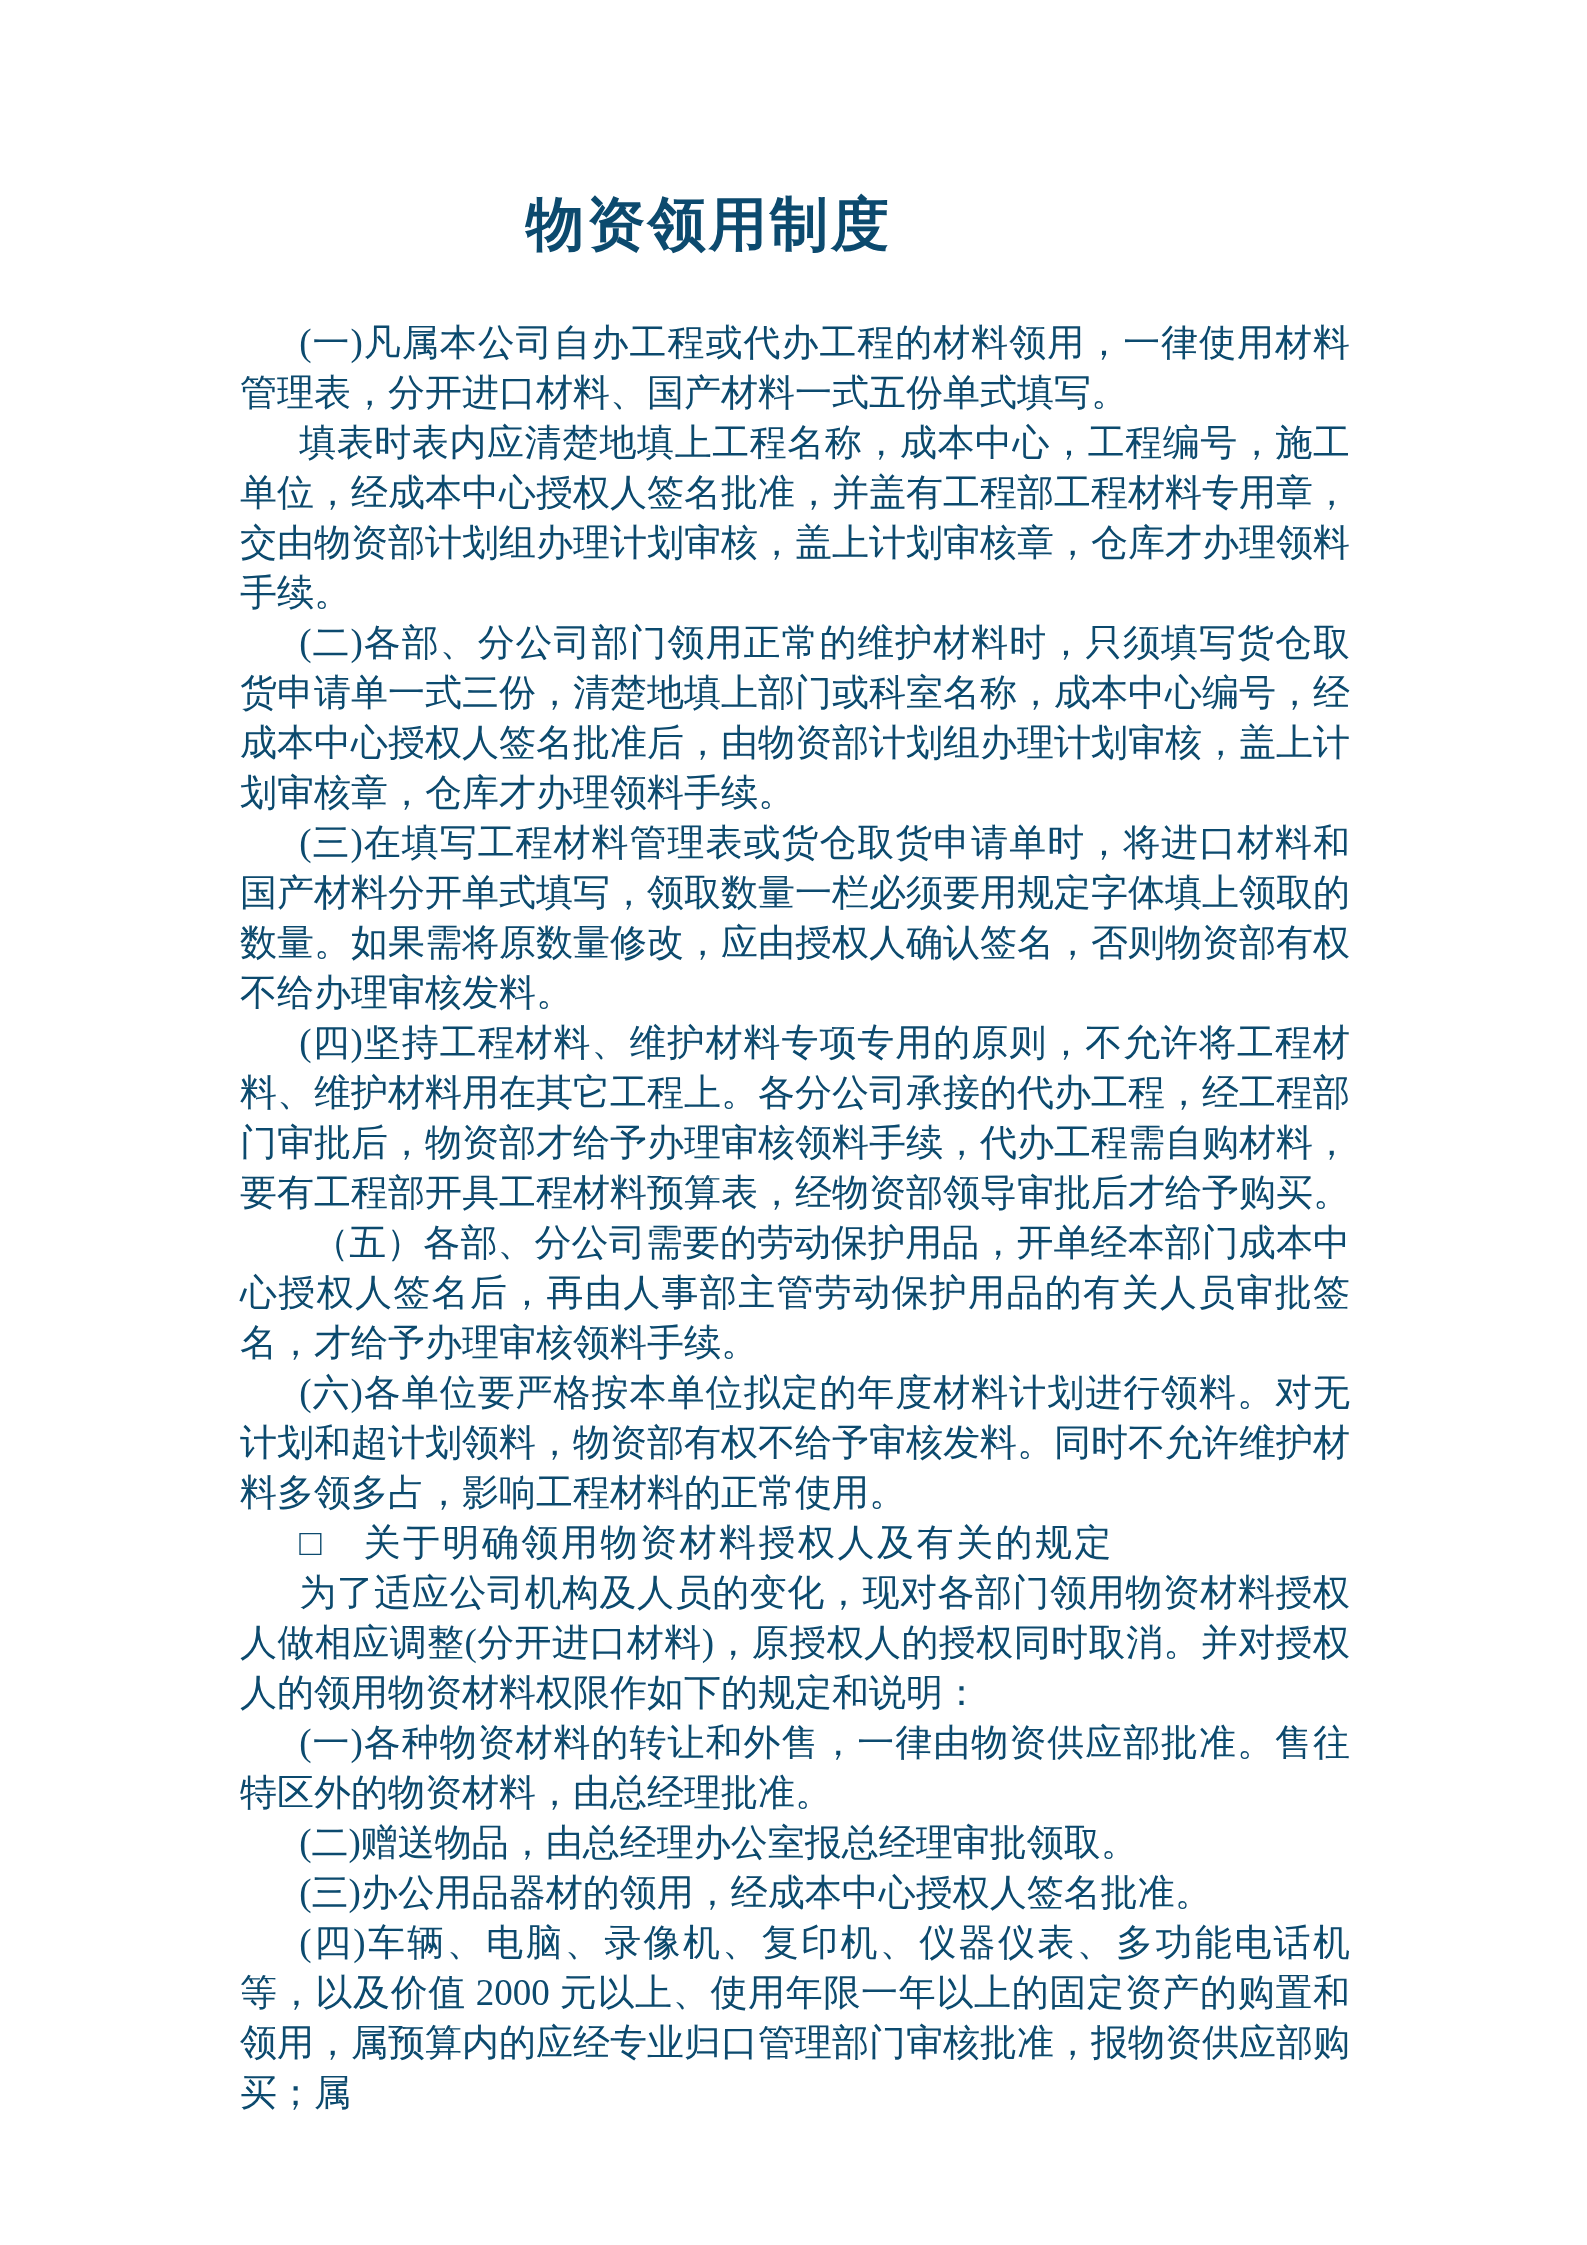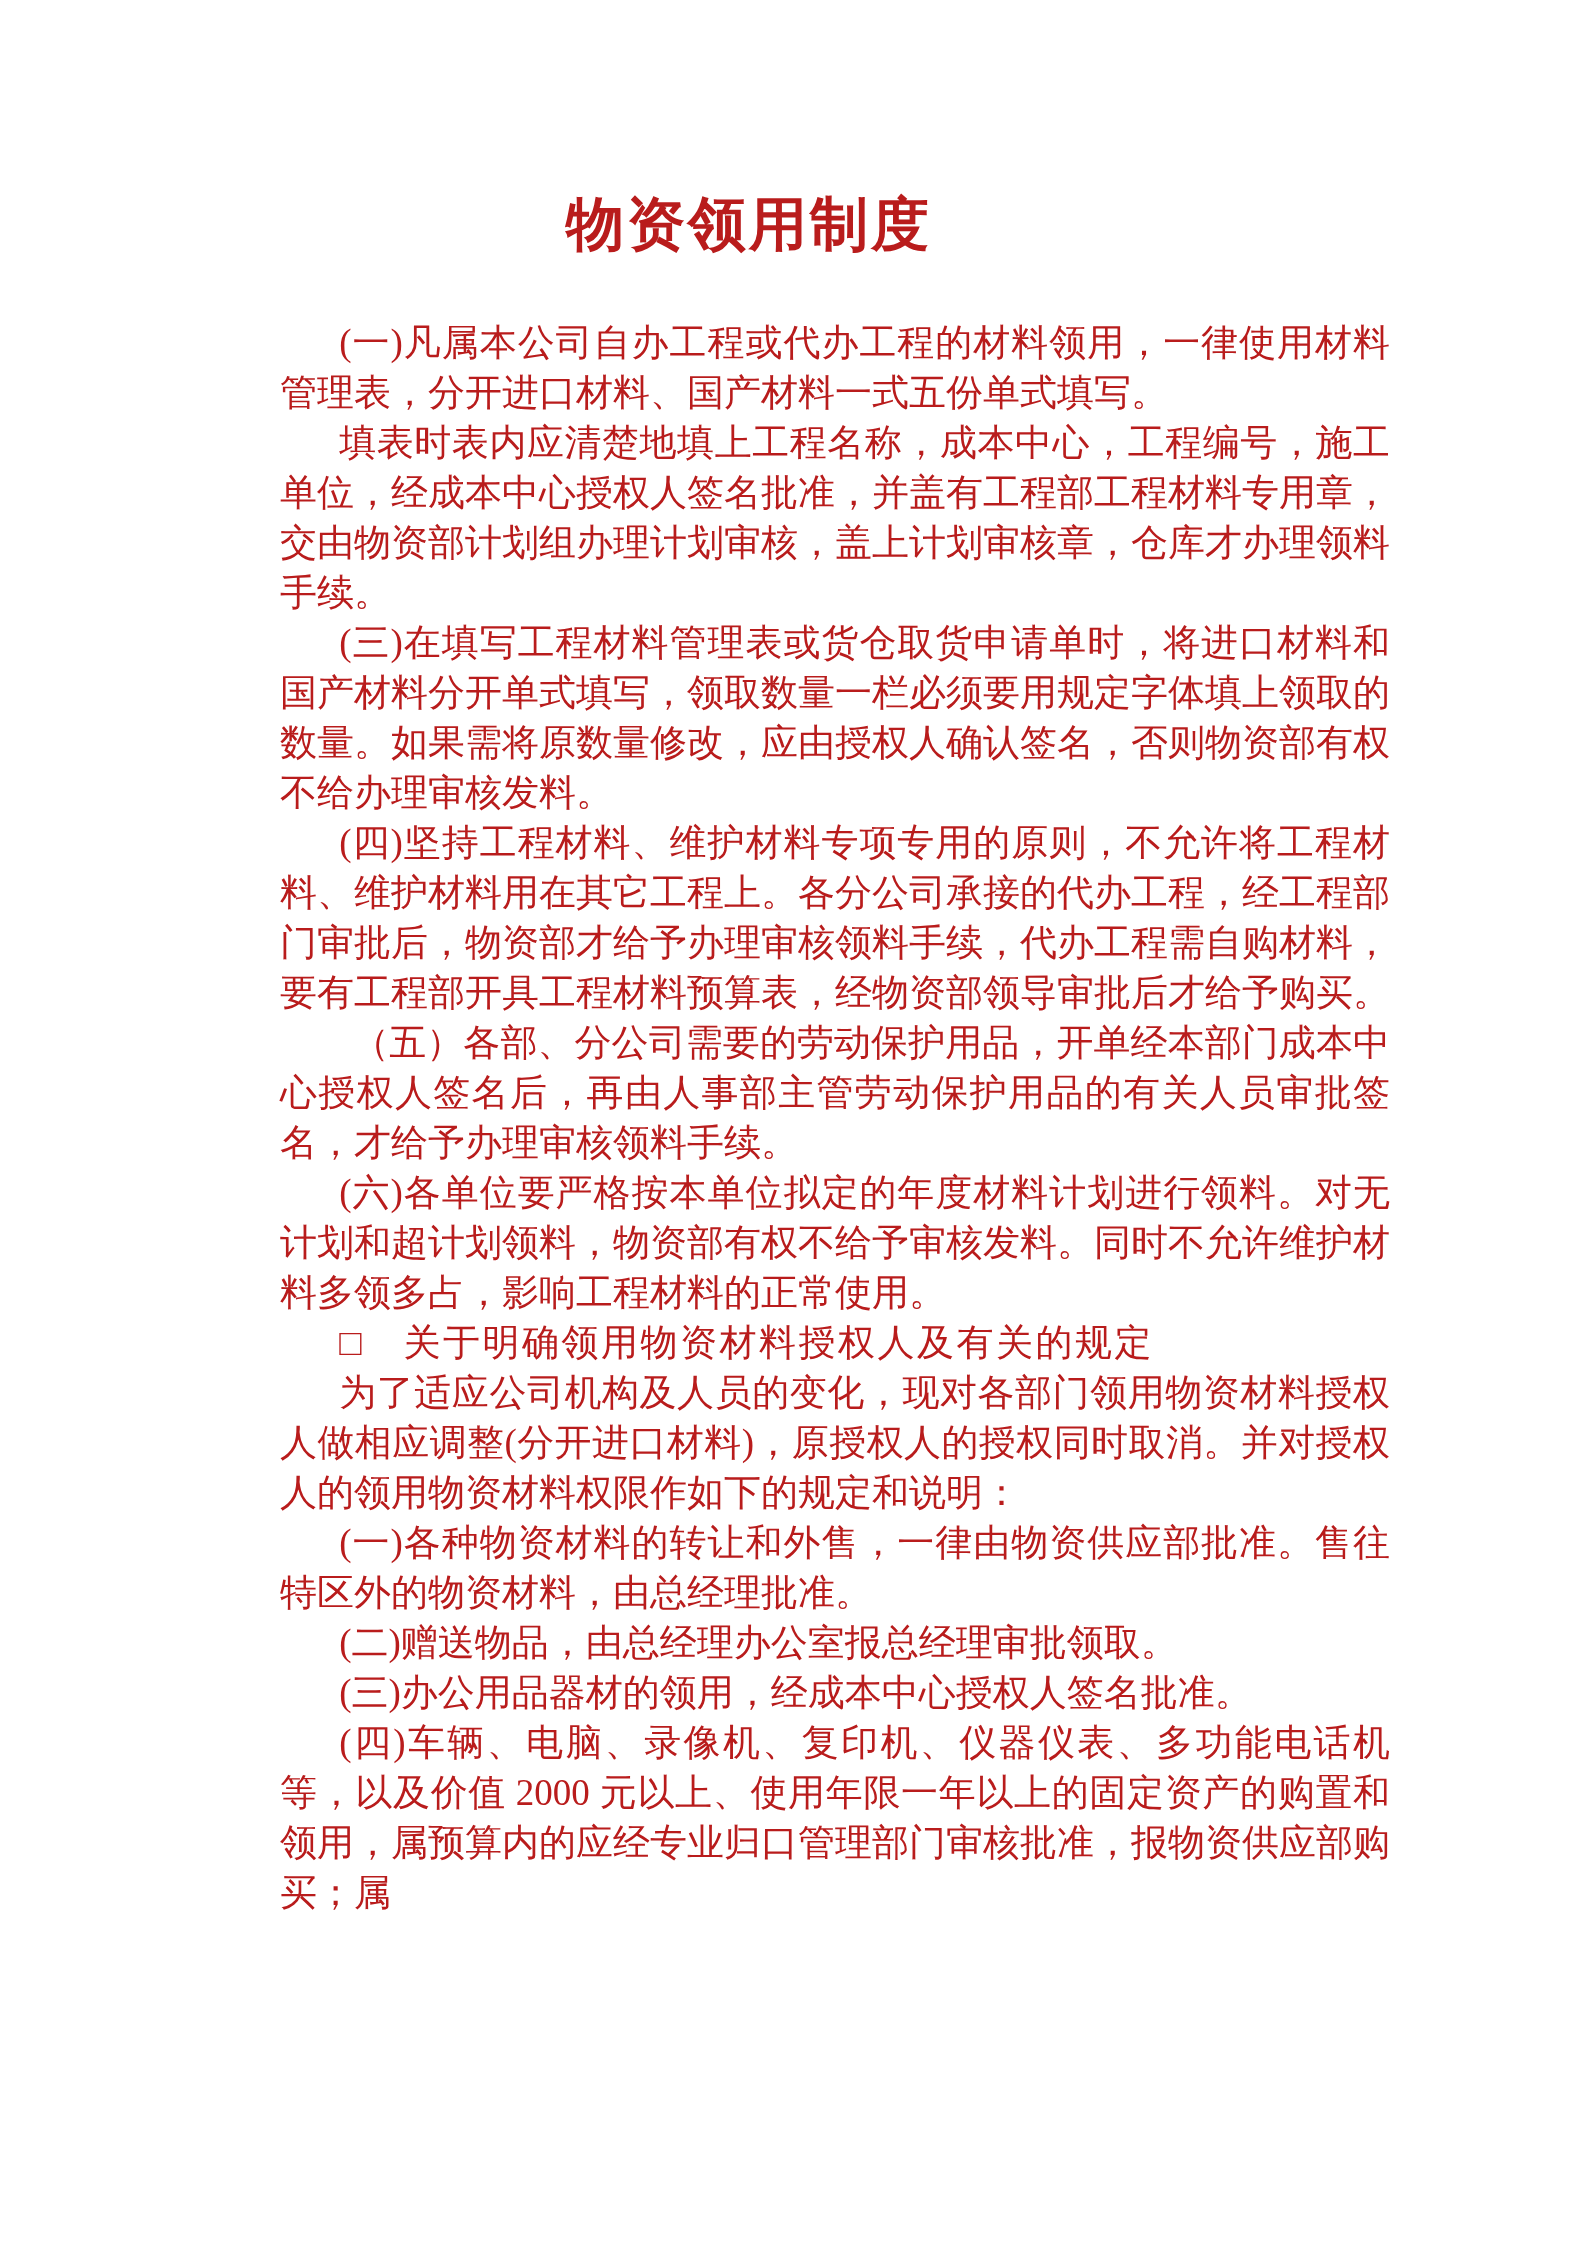--- a/index.html
+++ b/index.html
@@ -5,24 +5,23 @@
   html, body {
     margin: 0;
     padding: 0;
     background: #ffffff;
   }
   .page {
     position: relative;
     width: 1418px;
     height: 2245px;
     background: #ffffff;
-    color: #b91c1c;
+    color: #0c4a6e;
     overflow: hidden;
     font-family: "Liberation Serif", "DejaVu Serif", serif;
-    padding-left: 40px;
   }
   .doc-title {
     margin: 0;
     padding-top: 190px;
     text-align: center;
     font-family: "DejaVu Sans", "Liberation Sans", sans-serif;
     font-weight: bold;
     font-size: 58px;
     line-height: 1.2;
     letter-spacing: 3px;
@@ -47,20 +46,21 @@
   }
 </style>
 </head>
 <body>
 
 <div class="page">
   <h1 class="doc-title">物资领用制度</h1>
   <div class="doc-body">
       <p class="para">(一)凡属本公司自办工程或代办工程的材料领用，一律使用材料管理表，分开进口材料、国产材料一式五份单式填写。</p>
       <p class="para">填表时表内应清楚地填上工程名称，成本中心，工程编号，施工单位，经成本中心授权人签名批准，并盖有工程部工程材料专用章，交由物资部计划组办理计划审核，盖上计划审核章，仓库才办理领料手续。</p>
+      <p class="para">(二)各部、分公司部门领用正常的维护材料时，只须填写货仓取货申请单一式三份，清楚地填上部门或科室名称，成本中心编号，经成本中心授权人签名批准后，由物资部计划组办理计划审核，盖上计划审核章，仓库才办理领料手续。</p>
       <p class="para">(三)在填写工程材料管理表或货仓取货申请单时，将进口材料和国产材料分开单式填写，领取数量一栏必须要用规定字体填上领取的数量。如果需将原数量修改，应由授权人确认签名，否则物资部有权不给办理审核发料。</p>
       <p class="para">(四)坚持工程材料、维护材料专项专用的原则，不允许将工程材料、维护材料用在其它工程上。各分公司承接的代办工程，经工程部门审批后，物资部才给予办理审核领料手续，代办工程需自购材料，要有工程部开具工程材料预算表，经物资部领导审批后才给予购买。</p>
       <p class="para wide">（五）各部、分公司需要的劳动保护用品，开单经本部门成本中心授权人签名后，再由人事部主管劳动保护用品的有关人员审批签名，才给予办理审核领料手续。</p>
       <p class="para">(六)各单位要严格按本单位拟定的年度材料计划进行领料。对无计划和超计划领料，物资部有权不给予审核发料。同时不允许维护材料多领多占，影响工程材料的正常使用。</p>
       <p class="para kaiti">□　关于明确领用物资材料授权人及有关的规定</p>
       <p class="para">为了适应公司机构及人员的变化，现对各部门领用物资材料授权人做相应调整(分开进口材料)，原授权人的授权同时取消。并对授权人的领用物资材料权限作如下的规定和说明：</p>
       <p class="para">(一)各种物资材料的转让和外售，一律由物资供应部批准。售往特区外的物资材料，由总经理批准。</p>
       <p class="para">(二)赠送物品，由总经理办公室报总经理审批领取。</p>
       <p class="para">(三)办公用品器材的领用，经成本中心授权人签名批准。</p>
       <p class="para">(四)车辆、电脑、录像机、复印机、仪器仪表、多功能电话机等，以及价值 2000 元以上、使用年限一年以上的固定资产的购置和领用，属预算内的应经专业归口管理部门审核批准，报物资供应部购买；属</p>

